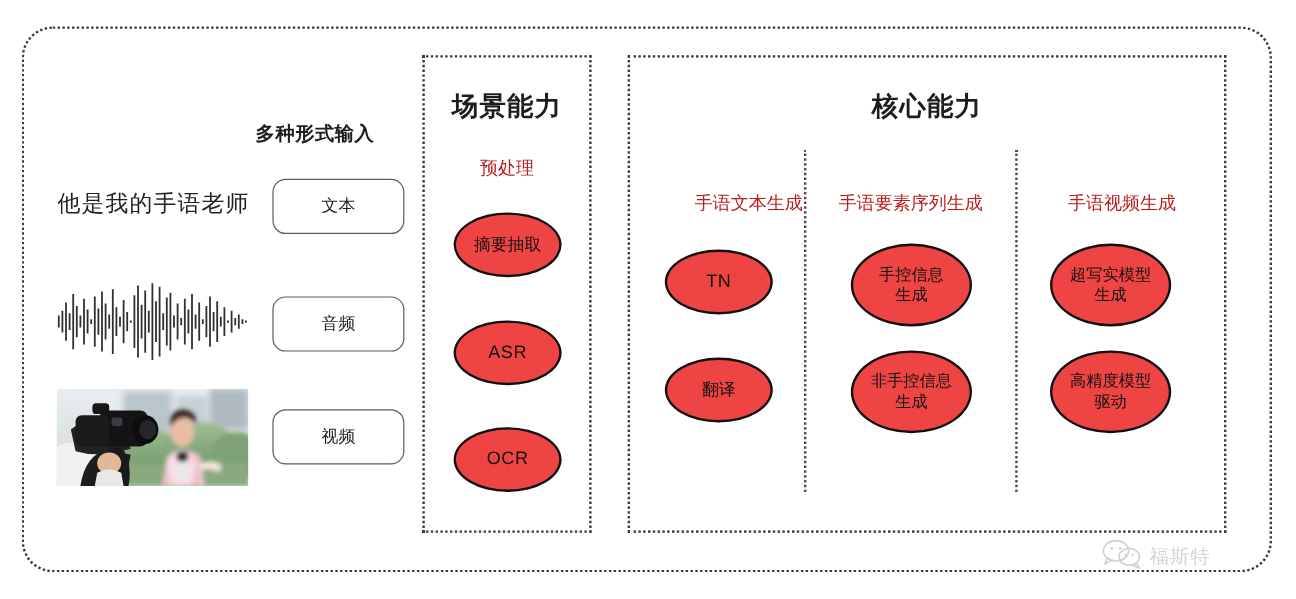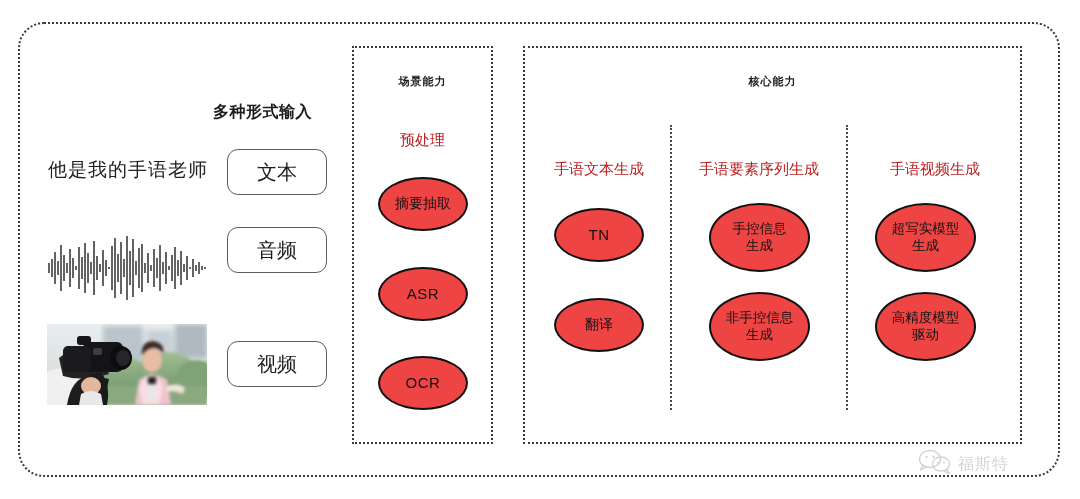--- a/index.html
+++ b/index.html
@@ -38,21 +38,21 @@
     box-sizing: border-box;
     background: transparent;
   }
   .panel-scene { left: 352px; top: 46px; width: 141px; height: 398px; }
   .panel-core  { left: 523px; top: 46px; width: 499px; height: 398px; }
 
   .panel-title {
     position: absolute;
     width: 100%;
     text-align: center;
-    font-size: 11px;
+    font-size: 22px;
     font-weight: bold;
     letter-spacing: 1px;
     color: #1d1d1d;
   }
   .panel-scene .panel-title { top: 26px; }
   .panel-core  .panel-title { top: 26px; }
 
   
   .divider {
     position: absolute;
@@ -108,34 +108,34 @@
     left: 48px;
     top: 157px;
     font-size: 19px;
     color: #222222;
     white-space: nowrap;
     letter-spacing: 1px;
   }
   .pill {
     position: absolute;
     left: 227px;
-    width: 100px;
+    width: 110px;
     height: 46px;
     border: 1.6px solid #5c5c5c;
     border-radius: 11px;
     display: flex;
     align-items: center;
     justify-content: center;
-    font-size: 20px;
+    font-size: 14px;
     color: #1d1d1d;
     background: #ffffff;
     box-sizing: border-box;
   }
   .pill-text  { top: 149px; }
-  .pill-audio { top: 227px; }
+  .pill-audio { top: 247px; }
   .pill-video { top: 341px; }
 
   
   .waveform {
     position: absolute;
     left: 44px;
     top: 233px;
     width: 164px;
     height: 70px;
   }
@@ -323,21 +323,21 @@
     <span>OCR</span>
   </div>
 
   <div class="panel panel-core">
     <div class="panel-title">核心能力</div>
   </div>
 
   <div class="divider divider-1"></div>
   <div class="divider divider-2"></div>
 
-  <div class="col-label" style="left:528px; top:160px; width:142px;">手语文本生成</div>
+  <div class="col-label" style="left:553px; top:160px; width:142px;">手语文本生成</div>
 
   <div class="ellipse one-line latin" style="left:554px; top:208px;">
     <span>TN</span>
   </div>
   <div class="ellipse one-line" style="left:554px; top:298px;">
     <span>翻译</span>
   </div>
 
   <div class="col-label" style="left:672px; top:160px; width:174px;">手语要素序列生成</div>
 

